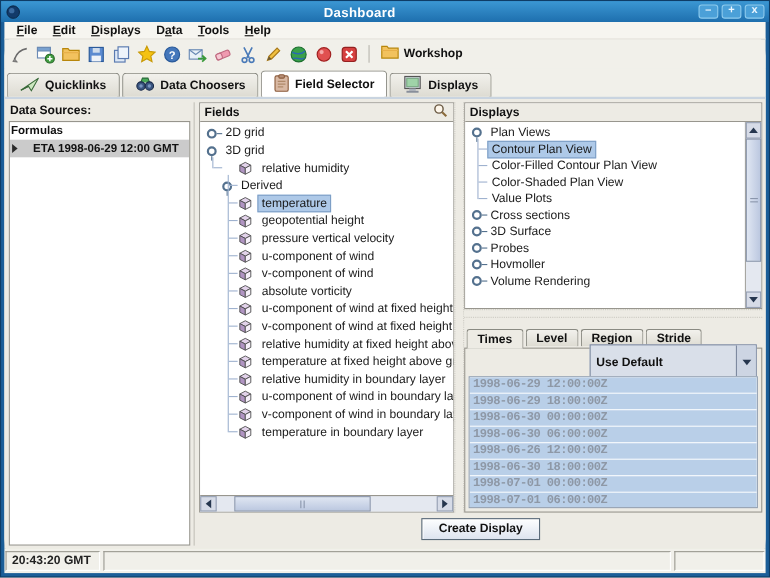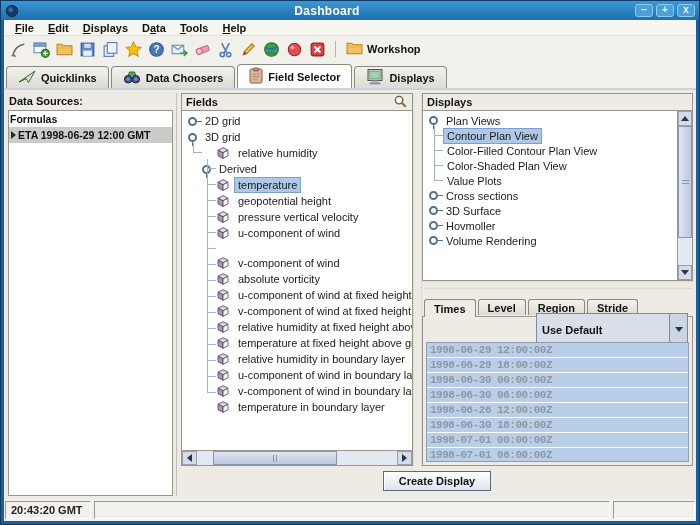--- a/index.html
+++ b/index.html
@@ -26,21 +26,21 @@
   
   .tabbar{height:26px;display:flex;align-items:flex-end;padding:2px 0 0 2px;background:#f1f0ea;gap:2px;flex:none;}
   .tab{height:22px;display:flex;align-items:center;gap:5px;padding:0 11px;font-size:11px;font-weight:bold;color:#111;background:linear-gradient(#f2f1ec,#dddbd2);border:1px solid #8a8a82;border-bottom:none;border-radius:4px 4px 0 0;position:relative;}
   .tab.active{background:#fff;height:24px;z-index:2;box-shadow:1px 0 0 #fff inset;}
   
   .content{flex:1;display:flex;background:#edebe4;border-top:2px solid #c9d4e0;padding:3px;min-height:0;}
   .left-col{width:170px;flex:none;display:flex;flex-direction:column;border-right:1px solid #c2c0b8;padding:0 3px 0 1px;}
   .ds-label{font-size:11px;font-weight:bold;color:#111;padding:2px 1px 3px;}
   .ds-list{flex:1;background:#fff;border:1px solid #97958d;overflow:hidden;}
   .ds-row{height:16px;display:flex;align-items:center;font-size:10.5px;font-weight:bold;color:#111;padding:0 1px;white-space:nowrap;}
-  .ds-row.selected{background:#cbcbcb;}
+  .ds-row.selected{background:#cbcbcb;gap:12px;}
   .ds-arrow{width:0;height:0;border-left:5px solid #2a2a2a;border-top:4px solid transparent;border-bottom:4px solid transparent;margin:0 2px 0 1px;flex:none;}
   .right-col{flex:1;display:flex;flex-direction:column;min-width:0;padding-left:4px;}
   .panels-row{flex:1;display:flex;min-height:0;}
   
   .fields-panel{width:232px;flex:none;display:flex;flex-direction:column;border:1px solid #98968e;background:#fff;}
   .panel-header{height:17px;background:#edebe4;border-bottom:1px solid #98968e;display:flex;align-items:center;padding:0 4px;font-size:11px;font-weight:bold;color:#111;flex:none;gap:39px;}
   .panel-header .sp{flex:1;}
   .tree-body{flex:1;position:relative;overflow:hidden;background:#fff;padding-top:2px;}
   .tree-row{display:flex;align-items:center;font-size:11px;color:#1a1a1a;white-space:nowrap;}
   .handle{width:9px;height:9px;border:2px solid #54718e;border-radius:50%;margin-right:4px;flex:none;position:relative;background:#fff;}
@@ -358,21 +358,21 @@
                   <span class="tree-label">pressure vertical velocity</span>
                 </div>
                 <div class="tree-row" style="height: 16px; padding-left: 34px;">
                   <span class="cubeicon"><svg width="14" height="14" viewBox="0 0 14 14">
                       <path d="M2 4.2 L7 1.6 L12 4.2 L7 6.8 Z" fill="#e2d2ea" stroke="#4a4a4a" stroke-width=".8"></path>
                       <path d="M2 4.2 L2 9.8 L7 12.4 L7 6.8 Z" fill="#b094c2" stroke="#4a4a4a" stroke-width=".8"></path>
                       <path d="M12 4.2 L12 9.8 L7 12.4 L7 6.8 Z" fill="#f6f0fa" stroke="#4a4a4a" stroke-width=".8"></path>
                     </svg></span>
                   <span class="tree-label">u-component of wind</span>
                 </div>
-                <div class="tree-row" style="height: 16px; padding-left: 34px; margin-top: 14px;">
+                <div class="tree-row" style="height: 16px; padding-left: 34px;">
                   <span class="cubeicon"><svg width="14" height="14" viewBox="0 0 14 14">
                       <path d="M2 4.2 L7 1.6 L12 4.2 L7 6.8 Z" fill="#e2d2ea" stroke="#4a4a4a" stroke-width=".8"></path>
                       <path d="M2 4.2 L2 9.8 L7 12.4 L7 6.8 Z" fill="#b094c2" stroke="#4a4a4a" stroke-width=".8"></path>
                       <path d="M12 4.2 L12 9.8 L7 12.4 L7 6.8 Z" fill="#f6f0fa" stroke="#4a4a4a" stroke-width=".8"></path>
                     </svg></span>
                   <span class="tree-label">v-component of wind</span>
                 </div>
                 <div class="tree-row" style="height: 16px; padding-left: 34px;">
                   <span class="cubeicon"><svg width="14" height="14" viewBox="0 0 14 14">
                       <path d="M2 4.2 L7 1.6 L12 4.2 L7 6.8 Z" fill="#e2d2ea" stroke="#4a4a4a" stroke-width=".8"></path>
@@ -508,20 +508,24 @@
                     <div class="tree-row" style="height: 15px; padding-left: 6px;">
                       <span class="handle c"></span>
                       <span class="tree-label">Cross sections</span>
                     </div>
                     <div class="tree-row" style="height: 15px; padding-left: 6px;">
                       <span class="handle c"></span>
                       <span class="tree-label">3D Surface</span>
                     </div>
                     <div class="tree-row" style="height: 15px; padding-left: 6px;">
                       <span class="handle c"></span>
+                      <span class="tree-label">Probes</span>
+                    </div>
+                    <div class="tree-row" style="height: 15px; padding-left: 6px;">
+                      <span class="handle c"></span>
                       <span class="tree-label">Hovmoller</span>
                     </div>
                     <div class="tree-row" style="height: 15px; padding-left: 6px;">
                       <span class="handle c"></span>
                       <span class="tree-label">Volume Rendering</span>
                     </div>
                     <div class="guide" style="left: 11px; top: 15px; width: 1px; height: 54.5px;"></div>
                     <div class="guide" style="left: 12px; top: 23.5px; width: 8px; height: 1px;"></div>
                     <div class="guide" style="left: 12px; top: 38.5px; width: 8px; height: 1px;"></div>
                     <div class="guide" style="left: 12px; top: 53.5px; width: 8px; height: 1px;"></div>

